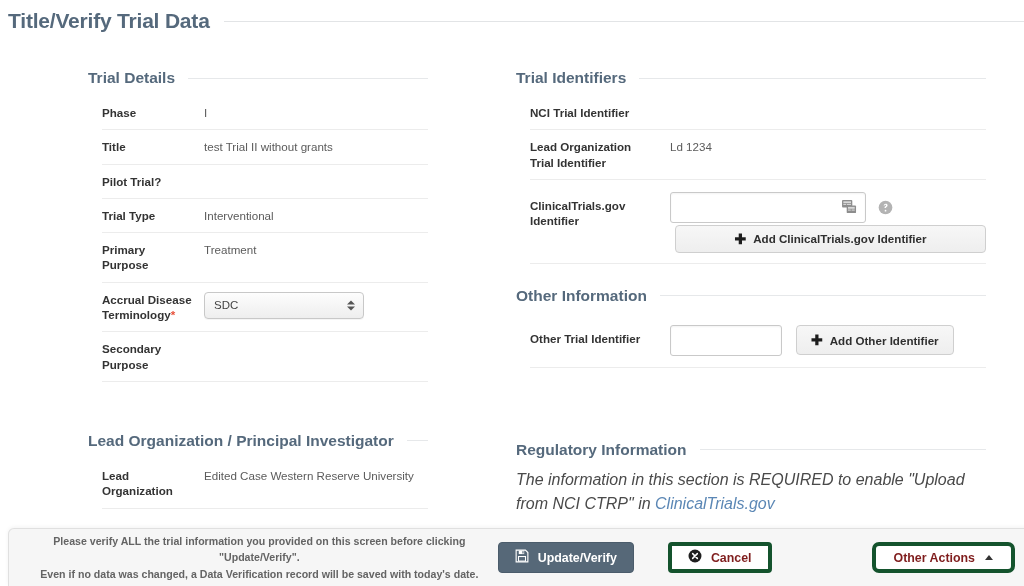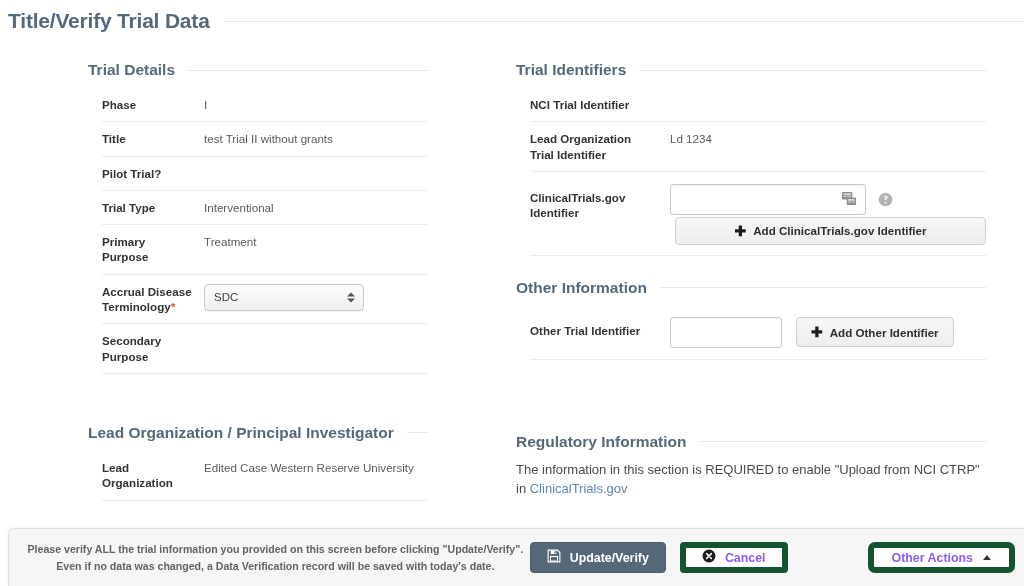--- a/index.html
+++ b/index.html
@@ -182,24 +182,25 @@
 
   
   .ct-stack { display: flex; flex-direction: column; }
   .ct-line1 { display: flex; align-items: center; }
   .btn-addct { margin-top: 2px; margin-left: 5px; }
 
   .other-line { display: flex; align-items: center; gap: 14px; }
 
   
   .reg-text {
-    font-size: 13px;
+    font-size: 16px;
     color: #4a4a4a;
     line-height: 1.5;
     margin-bottom: 8px;
+    font-style: italic;
   }
   .reg-link { color: #5b87b5; text-decoration: none; }
   .reg-sub {
     font-size: 11.6px;
     font-weight: bold;
     color: #333;
     margin-left: 16px;
     line-height: 1.4;
   }
 
@@ -222,63 +223,63 @@
   .ab-note {
     flex: 1;
     text-align: center;
     font-size: 10.6px;
     font-weight: bold;
     color: #646464;
     line-height: 1.55;
     padding-left: 18px;
     padding-right: 6px;
   }
-  .ab-btns { display: flex; align-items: center; gap: 14px; padding-right: 8px; }
+  .ab-btns { display: flex; align-items: center; gap: 34px; padding-right: 8px; }
   .btn-lg {
     height: 31px;
     font-size: 12.4px;
     padding: 0 16px;
     border-radius: 4px;
     display: inline-flex;
     align-items: center;
     gap: 9px;
     font-weight: bold;
     cursor: pointer;
     white-space: nowrap;
   }
   .btn-primary {
     background: #566878;
     border: 1px solid #4b5c6b;
     color: #ffffff;
   }
   .btn-white {
     background: #ffffff;
-    border: 6px solid #14532d;
-    color: #8b5cf6;
+    border: 4px solid #14532d;
+    color: #7f1d1d;
   }
   .btn-other { margin-left: 66px; padding: 0 18px; border-radius: 7px; }
   .caret-up {
     width: 0; height: 0;
     border-left: 4px solid transparent;
     border-right: 4px solid transparent;
     border-bottom: 5px solid #333;
     margin-left: 1px;
   }
 </style>
 </head>
 <body>
 
 <div class="page">
 
   <div class="page-title-wrap">
     <div class="page-title">Title/Verify Trial Data</div>
     <div class="title-rule"></div>
   </div>
 
-  <div class="cols-holder" style="position:relative; height:500px; margin-top:28px;">
+  <div class="cols-holder" style="position:relative; height:500px; margin-top:36px;">
 
     <div class="colA">
 
       <div class="section-head">
         <div class="t">Trial Details</div>
         <div class="r"></div>
       </div>
 
       <div class="frow">
         <div class="lbl">Phase</div>

